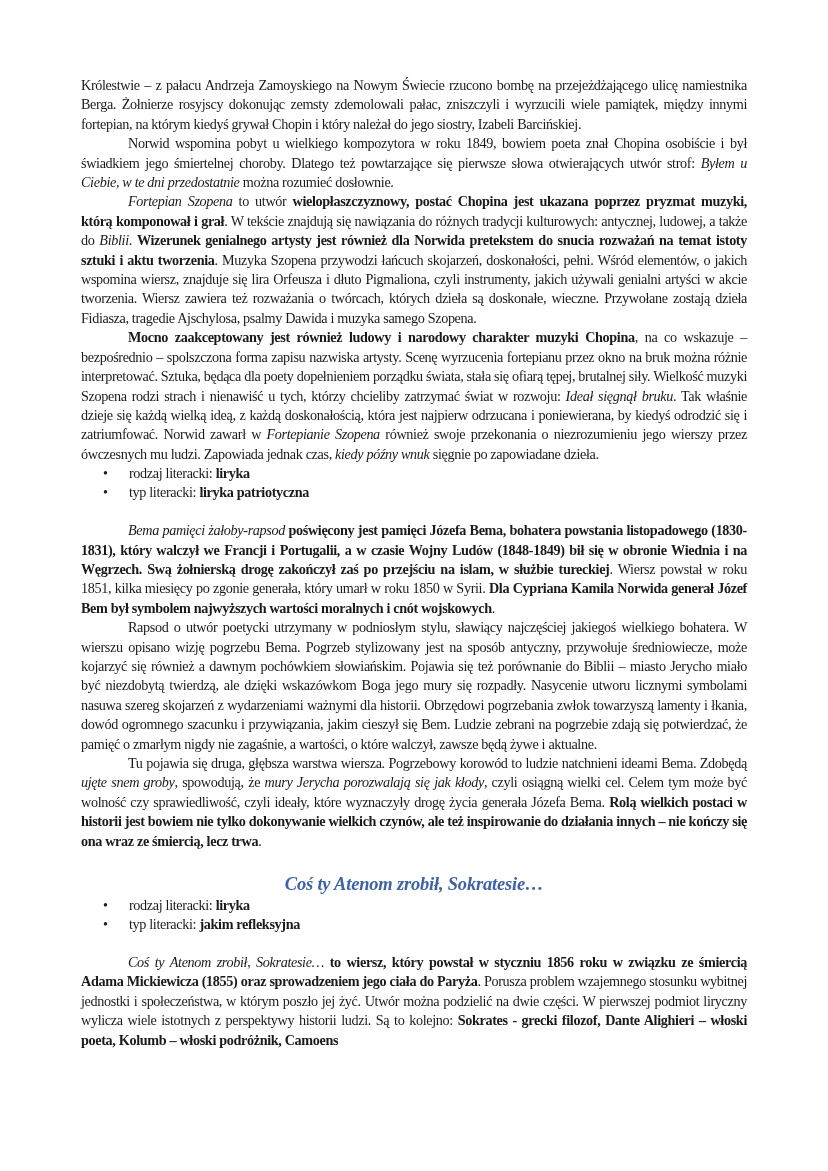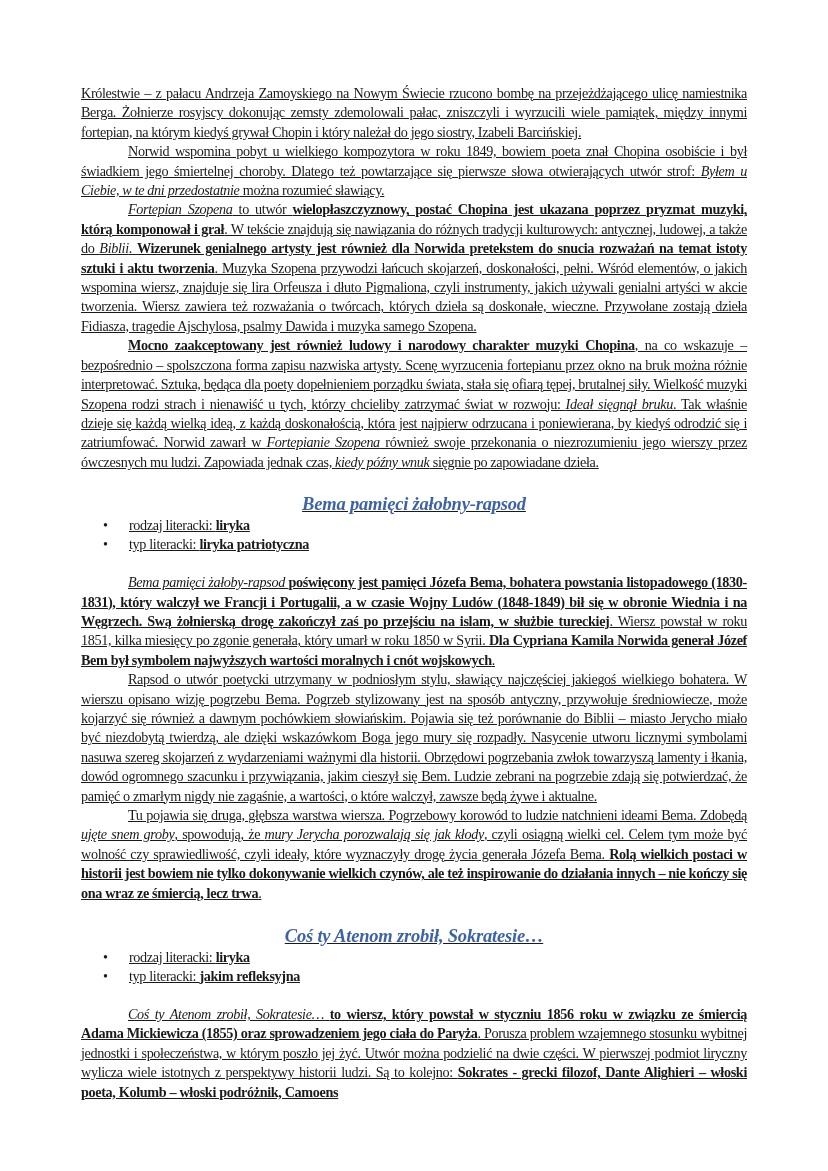--- a/index.html
+++ b/index.html
@@ -11,28 +11,27 @@
     width: 828px;
     height: 1171px;
     overflow: hidden;
     position: relative;
     font-family: "Liberation Serif", "DejaVu Serif", serif;
     color: #1a1a1a;
   }
   .page {
     position: absolute;
     left: 81px;
-    top: 84px;
+    top: 76px;
     width: 666px;
     font-size: 14.2px;
     line-height: 19.4px;
     text-align: justify;
     letter-spacing: -0.35px;
     word-spacing: 0px;
-    text-decoration: underline;
   }
   .para {
     margin: 0;
     text-indent: 0;
   }
   .para.indent {
     text-indent: 47px;
   }
   .para b { font-weight: bold; }
   .para i { font-style: italic; }
@@ -66,26 +65,25 @@
   }
   .spacer { height: 19px; }
 </style>
 </head>
 <body>
 
 <div class="page">
 
   <div>
     <p class="para"><span>Królestwie – z pałacu Andrzeja Zamoyskiego na Nowym Świecie rzucono bombę na przejeżdżającego ulicę namiestnika Berga. Żołnierze rosyjscy dokonując zemsty zdemolowali pałac, zniszczyli i wyrzucili wiele pamiątek, między innymi fortepian, na którym kiedyś grywał Chopin i który należał do jego siostry, Izabeli Barcińskiej.</span></p>
-    <p class="para indent"><span>Norwid wspomina pobyt u wielkiego kompozytora w roku 1849, bowiem poeta znał Chopina osobiście i był świadkiem jego śmiertelnej choroby. Dlatego też powtarzające się pierwsze słowa otwierających utwór strof: </span><i>Byłem u Ciebie, w te dni przedostatnie</i><span> można rozumieć sławiący.</span></p>
+    <p class="para indent"><span>Norwid wspomina pobyt u wielkiego kompozytora w roku 1849, bowiem poeta znał Chopina osobiście i był świadkiem jego śmiertelnej choroby. Dlatego też powtarzające się pierwsze słowa otwierających utwór strof: </span><i>Byłem u Ciebie, w te dni przedostatnie</i><span> można rozumieć dosłownie.</span></p>
     <p class="para indent"><i>Fortepian Szopena</i><span> to utwór </span><b>wielopłaszczyznowy, postać Chopina jest ukazana poprzez pryzmat muzyki, którą komponował i grał</b><span>. W tekście znajdują się nawiązania do różnych tradycji kulturowych: antycznej, ludowej, a także do </span><i>Biblii</i><span>. </span><b>Wizerunek genialnego artysty jest również dla Norwida pretekstem do snucia  rozważań na temat istoty sztuki i aktu tworzenia</b><span>. Muzyka Szopena przywodzi  łańcuch skojarzeń, doskonałości, pełni. Wśród elementów, o jakich wspomina wiersz, znajduje się lira Orfeusza i dłuto Pigmaliona, czyli instrumenty, jakich używali genialni artyści w akcie tworzenia. Wiersz zawiera też rozważania o twórcach, których dzieła są doskonałe, wieczne. Przywołane zostają dzieła Fidiasza, tragedie Ajschylosa, psalmy Dawida i muzyka samego Szopena.</span></p>
     <p class="para indent"><b>Mocno zaakceptowany jest również ludowy i narodowy charakter muzyki Chopina</b><span>, na co wskazuje – bezpośrednio – spolszczona forma zapisu nazwiska artysty. Scenę wyrzucenia fortepianu przez okno na bruk można różnie interpretować. Sztuka, będąca dla poety dopełnieniem porządku świata, stała się ofiarą tępej, brutalnej siły. Wielkość muzyki Szopena rodzi strach i nienawiść u tych, którzy chcieliby zatrzymać świat w rozwoju: </span><i>Ideał sięgnął bruku</i><span>. Tak właśnie dzieje się każdą wielką ideą, z każdą doskonałością, która jest najpierw odrzucana i poniewierana, by kiedyś odrodzić się i zatriumfować. Norwid zawarł w </span><i>Fortepianie Szopena</i><span> również swoje przekonania o niezrozumieniu jego wierszy przez ówczesnych mu ludzi. Zapowiada jednak czas, </span><i>kiedy późny wnuk</i><span> sięgnie po zapowiadane dzieła.</span></p>
   </div>
 
-  <h2 class="heading h1">Bema pamięci żałobny-rapsod</h2>
   <ul class="attrs">
     <li>
       <span class="bullet">•</span><span>rodzaj literacki: </span><b>liryka</b>
     </li>
     <li>
       <span class="bullet">•</span><span>typ literacki: </span><b>liryka patriotyczna</b>
     </li>
   </ul>
   <div class="spacer"></div>
   <p class="para indent"><i>Bema pamięci żałoby-rapsod</i><span> </span><b>poświęcony jest pamięci Józefa Bema, bohatera powstania listopadowego (1830-1831), który walczył we Francji i Portugalii, a w czasie Wojny Ludów (1848-1849) bił się w obronie Wiednia i na Węgrzech. Swą żołnierską drogę zakończył zaś po przejściu na islam, w służbie tureckiej</b><span>. Wiersz powstał w roku 1851, kilka miesięcy po zgonie generała, który umarł w roku 1850 w Syrii. </span><b>Dla Cypriana Kamila Norwida generał Józef Bem był symbolem najwyższych wartości moralnych i cnót wojskowych</b><span>.</span></p>

